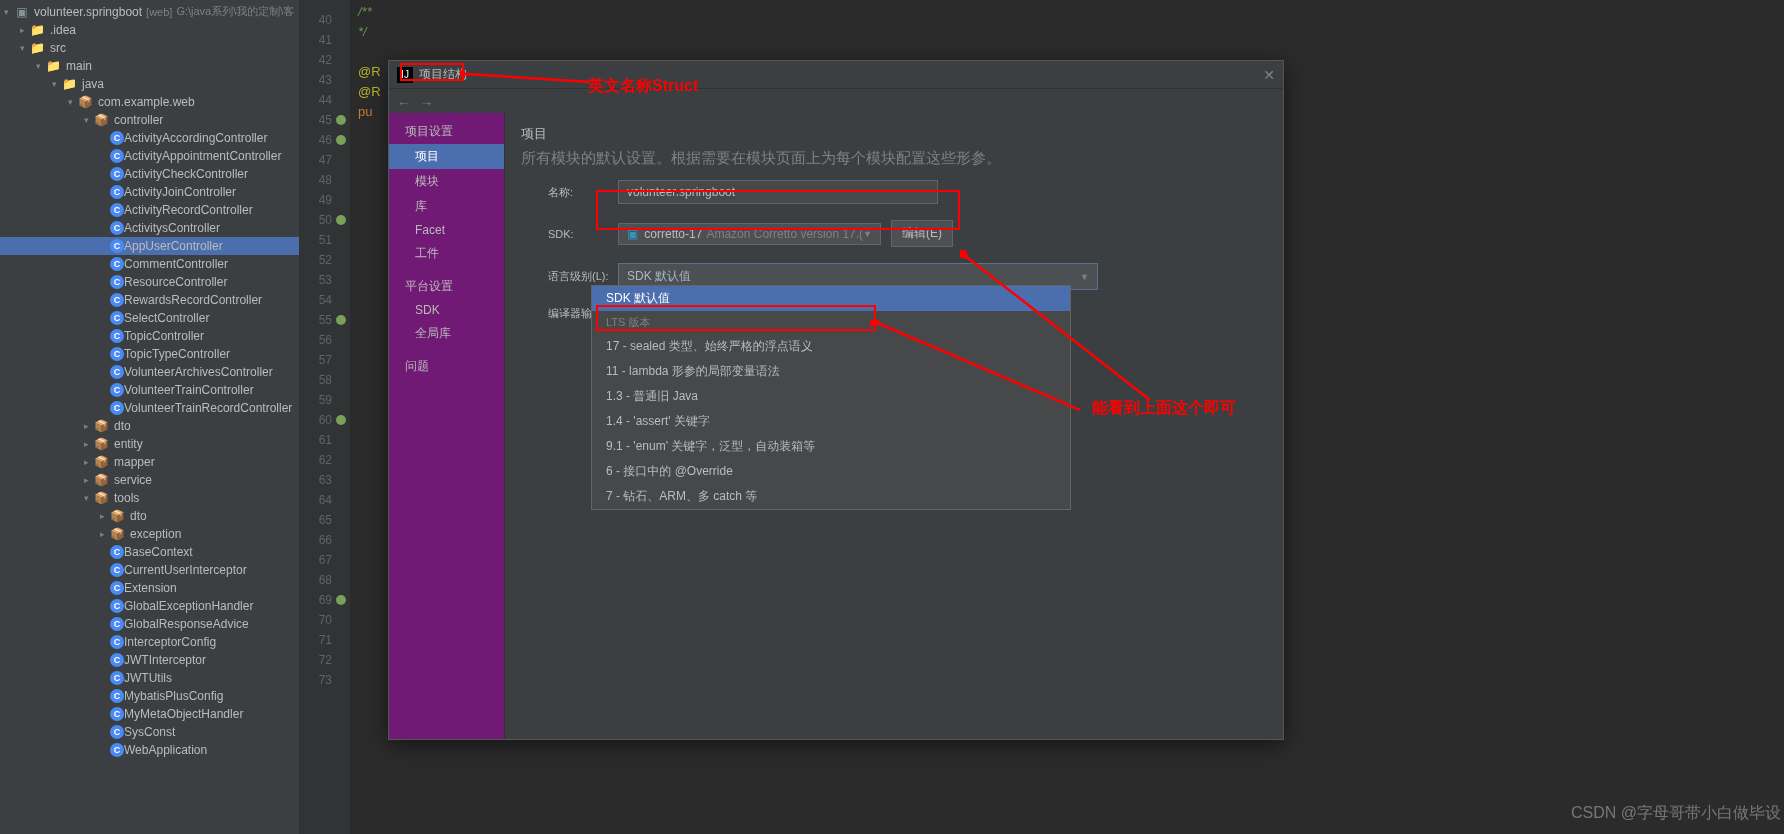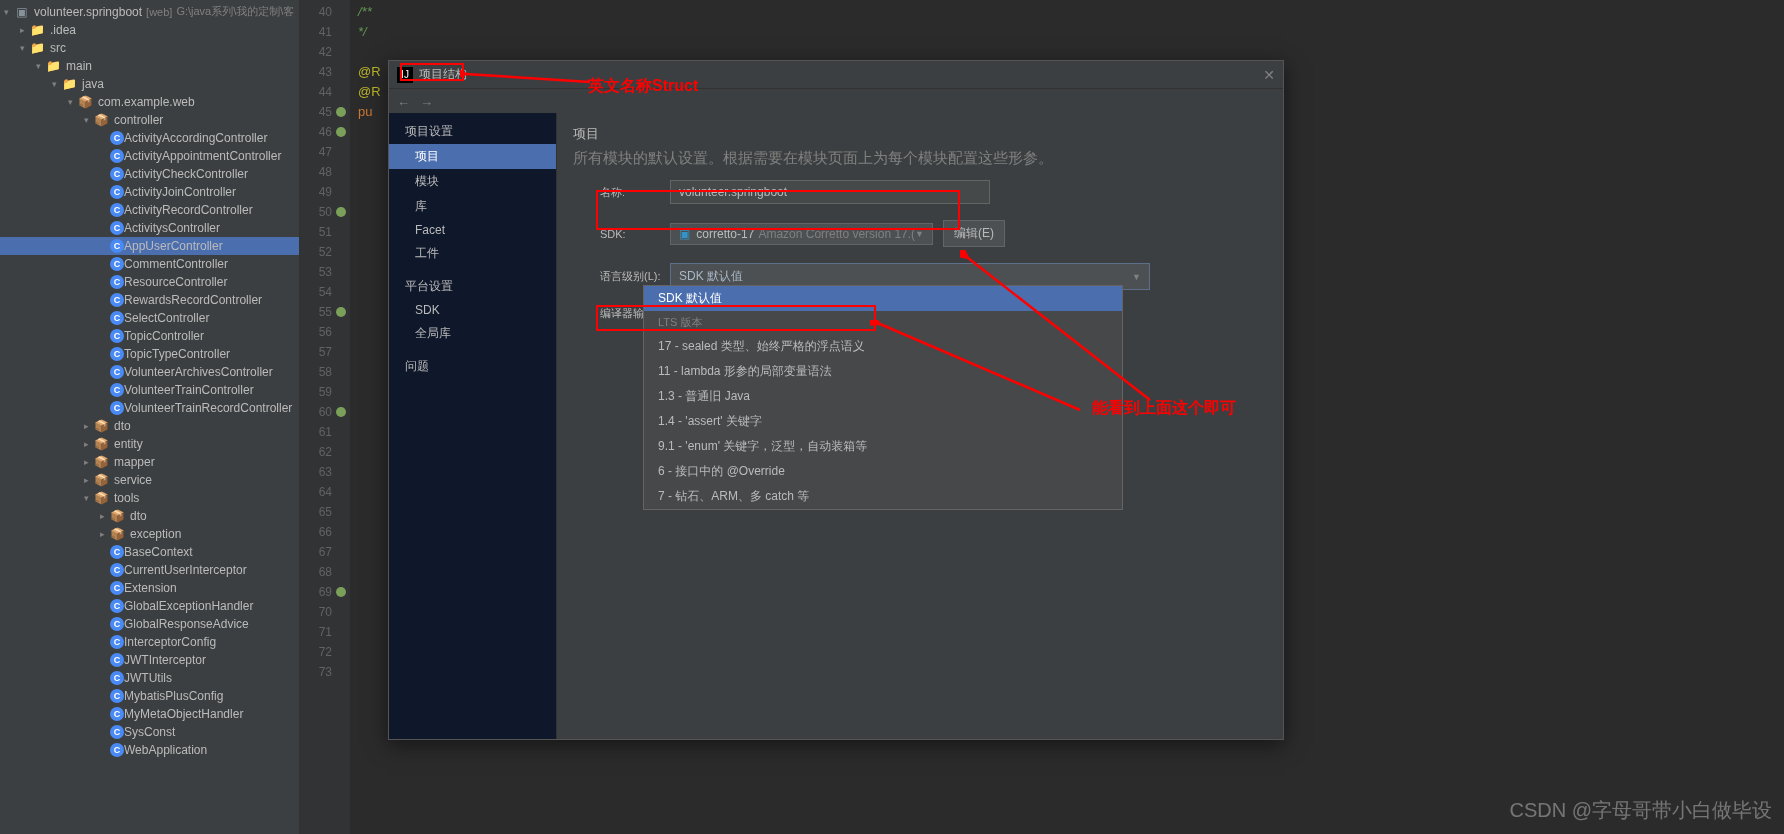--- a/index.html
+++ b/index.html
@@ -16,21 +16,21 @@
     .folder-icon { color: #87939a; }
     .folder-icon.src { color: #3c7ea8; }
     .folder-icon.pkg { color: #87939a; }
     .class-icon { background: #4a8af4; width: 14px; height: 14px; border-radius: 50%; color: #fff; font-size: 9px; display: inline-flex; align-items: center; justify-content: center; font-weight: bold; }
     .tree-label { color: #bbbbbb; }
     .tree-label.root { color: #bbbbbb; }
     .tree-hint { color: #808080; margin-left: 4px; font-size: 11px; }
     
     
     .editor { flex: 1; display: flex; background: #2b2b2b; position: relative; }
-    .gutter { width: 50px; background: #313335; text-align: right; padding-right: 18px; color: #606366; line-height: 20px; padding-top: 2px; position: relative; }
+    .gutter { width: 50px; background: #313335; text-align: right; padding-right: 18px; color: #606366; line-height: 20px; padding-top: 10px; position: relative; }
     .gutter-line { height: 20px; position: relative; }
     .gutter-mark { position: absolute; right: -14px; width: 10px; height: 10px; border-radius: 50%; top: 5px; }
     .code-area { flex: 1; padding: 2px 8px; line-height: 20px; font-family: "Consolas", monospace; font-size: 13px; }
     .code-line { height: 20px; }
     .comment { color: #629755; font-style: italic; }
     .annotation { color: #bbb529; }
     .keyword { color: #cc7832; }
     
     
     .top-status { position: absolute; top: 2px; right: 8px; display: flex; align-items: center; gap: 6px; }
@@ -40,21 +40,21 @@
     
     .dialog { position: absolute; left: 388px; top: 60px; width: 896px; height: 680px; background: #3c3f41; border: 1px solid #555; box-shadow: 0 5px 20px rgba(0,0,0,0.5); display: flex; flex-direction: column; }
     .dialog-header { height: 28px; display: flex; align-items: center; padding: 0 8px; background: #3c3f41; border-bottom: 1px solid #323232; }
     .dialog-title-icon { width: 16px; height: 16px; background: #000; color: #fff; font-size: 10px; display: inline-flex; align-items: center; justify-content: center; margin-right: 6px; }
     .dialog-title { color: #bbbbbb; font-size: 12px; }
     .dialog-close { margin-left: auto; color: #808080; cursor: pointer; font-size: 14px; }
     .dialog-nav { height: 24px; display: flex; align-items: center; padding: 0 8px; gap: 10px; color: #808080; }
     .dialog-nav span { cursor: pointer; font-size: 13px; }
     
     .dialog-body { flex: 1; display: flex; }
-    .dialog-side { width: 168px; background: #0f172a; border-right: 1px solid #323232; padding-top: 6px; }
+    .dialog-side { width: 116px; background: #701a75; border-right: 1px solid #323232; padding-top: 6px; }
     .side-heading { padding: 4px 16px; color: #bbbbbb; font-size: 12px; }
     .side-item { padding: 4px 26px; color: #bbbbbb; font-size: 12px; cursor: pointer; }
     .side-item.active { background: #4b6eaf; color: #fff; }
     
     .dialog-content { flex: 1; padding: 12px 16px; position: relative; }
     .content-title { color: #bbbbbb; font-size: 13px; margin-bottom: 6px; }
     .content-hint { color: #808080; font-size: 15px; margin-bottom: 12px; }
     .form-row { display: flex; align-items: center; margin-bottom: 16px; }
     .form-label { width: 70px; color: #bbbbbb; font-size: 11px; margin-left: 27px; }
     .form-input { background: #45494a; border: 1px solid #646464; color: #bbbbbb; padding: 4px 8px; width: 320px; font-size: 12px; }
@@ -73,21 +73,21 @@
     .dd-item { padding: 4px 14px; color: #bbbbbb; font-size: 12px; cursor: pointer; }
     .dd-item.selected { background: #4b6eaf; color: #fff; }
     .dd-heading { padding: 4px 14px; color: #808080; font-size: 11px; }
     
     
     .red-box { position: absolute; border: 2px solid #ff0000; pointer-events: none; z-index: 20; }
     .red-text { position: absolute; color: #ff0000; font-size: 16px; font-weight: bold; z-index: 20; pointer-events: none; }
     .red-arrow { position: absolute; z-index: 19; pointer-events: none; }
     
     
-    .watermark { position: absolute; bottom: 10px; right: 12px; color: rgba(255,255,255,0.35); font-size: 20px; z-index: 30; text-align: right; }
+    .watermark { position: absolute; bottom: 10px; right: 3px; color: rgba(255,255,255,0.35); font-size: 16px; z-index: 30; text-align: right; }
     
     ::-webkit-scrollbar { width: 10px; }
     ::-webkit-scrollbar-track { background: #3c3f41; }
     ::-webkit-scrollbar-thumb { background: #5e5e5e; }
   </style>
 </head>
 <body>
 
 <div class="top-status">
   <span class="warn-tri">▲</span>

